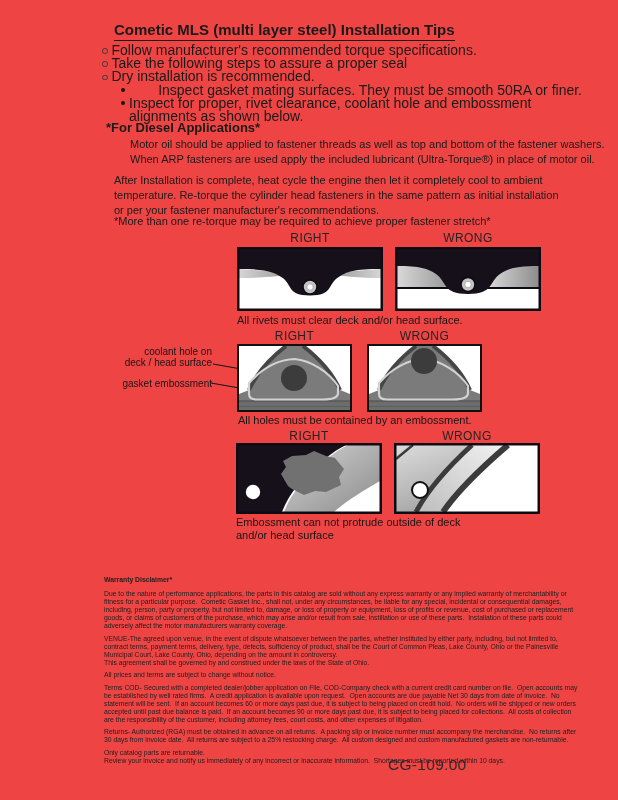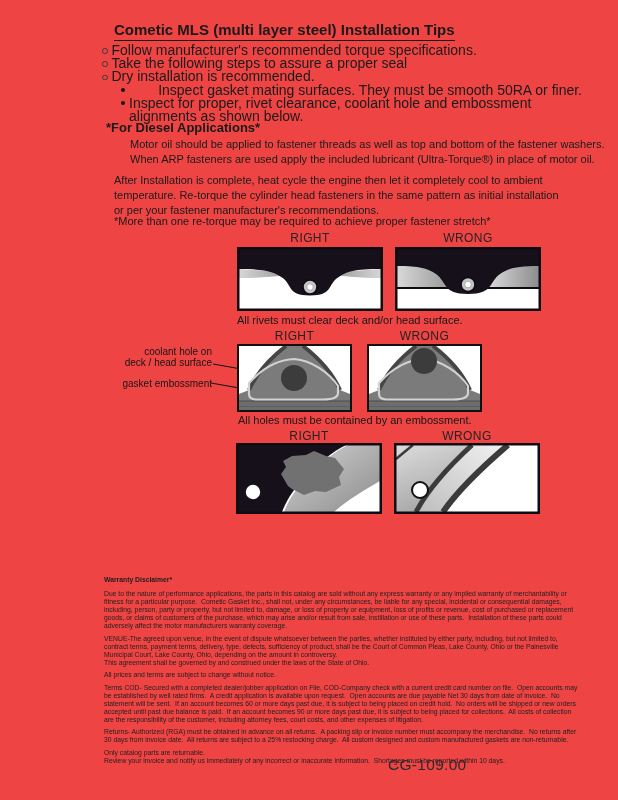--- a/index.html
+++ b/index.html
@@ -204,20 +204,22 @@
       <path d="M2,2 L78,2 C53,25 33,48 22,69 L2,69 Z" fill="url(#r3w1)"></path>
       <path d="M78,2 L114,2 C86,26 62,50 49,69 L22,69 C33,48 53,25 78,2 Z" fill="url(#r3w2)"></path>
       <path d="M78,2 C53,25 33,48 22,69" stroke="#3b3b3b" stroke-width="5" fill="none"></path>
       <path d="M114,2 C86,26 62,50 49,69" stroke="#3b3b3b" stroke-width="6" fill="none"></path>
       <path d="M2,16 C8,11 14,6 19,2" stroke="#3b3b3b" stroke-width="2.5" fill="none"></path>
       <circle cx="26" cy="47" r="8" fill="#ffffff" stroke="#101010" stroke-width="2"></circle>
       <rect x="1.25" y="1.25" width="143.5" height="68.5" fill="none" stroke="#0e0a12" stroke-width="2.5"></rect>
     </svg>
   </div>
 
+  <div class="abs caption" style="left:236px;top:516px;">Embossment can not protrude outside of deck
+and/or head surface</div>
 
   <div class="abs legal" style="left:104px;top:576px;width:512px;">
     <div class="para head">Warranty Disclaimer*</div>
     <div class="para">Due to the nature of performance applications, the parts in this catalog are sold without any express warranty or any implied warranty of merchantability or
 fitness for a particular purpose.  Cometic Gasket Inc., shall not, under any circumstances, be liable for any special, incidental or consequential damages,
 including, person, party or property, but not limited to, damage, or loss of property or equipment, loss of profits or revenue, cost of purchased or replacement
 goods, or claims of customers of the purchase, which may arise and/or result from sale, instillation or use of these parts.  Installation of these parts could
 adversely affect the motor manufacturers warranty coverage.</div>
     <div class="para">VENUE-The agreed upon venue, in the event of dispute whatsoever between the parties, whether instituted by either party, including, but not limited to,
 contract terms, payment terms, delivery, type, defects, sufficiency of product, shall be the Court of Common Pleas, Lake County, Ohio or the Painesville

